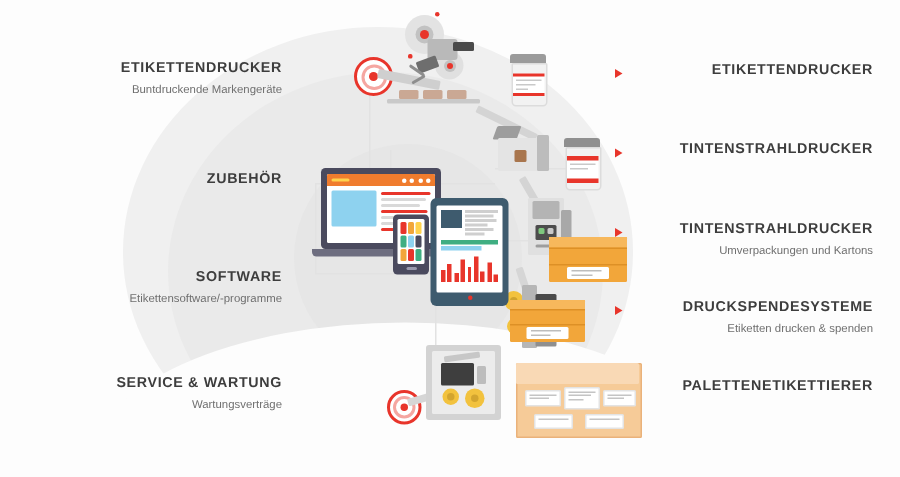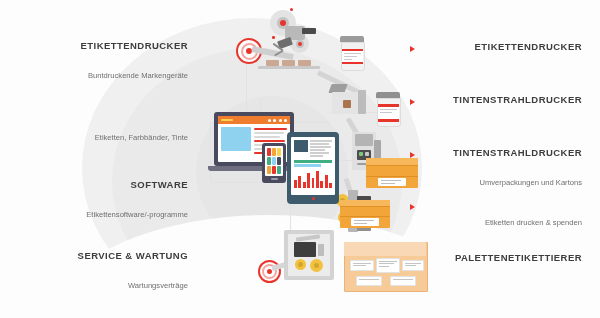--- a/index.html
+++ b/index.html
@@ -25,21 +25,21 @@
 
   
   .label-block{position:absolute;width:170px;text-align:right;}
   .label-block.left{left:18px;}
   .label-block.right{left:412px;}
   .lb-title{
     font-size:9.5px;font-weight:bold;letter-spacing:.45px;
     color:#3d3d3d;line-height:12px;white-space:nowrap;
   }
   .lb-sub{
-    font-size:7.6px;color:#6f6f6f;line-height:11px;margin-top:18px;white-space:nowrap;
+    font-size:7.6px;color:#6f6f6f;line-height:11px;margin-top:2px;white-space:nowrap;
   }
 
   
   .arrow{
     position:absolute;width:0;height:0;
     border-top:3.5px solid transparent;
     border-bottom:3.5px solid transparent;
     border-left:5px solid #e8352b;
   }
 
@@ -133,21 +133,21 @@
   <div class="conn conn-v" style="left:290px;top:160px;height:110px;"></div>
   <div class="conn conn-h" style="left:290px;top:270px;width:40px;"></div>
   <div class="conn conn-h" style="left:330px;top:112px;width:70px;"></div>
   <div class="conn conn-h" style="left:335px;top:160px;width:80px;"></div>
 
   <div class="label-block left" style="top:40px;">
     <div class="lb-title">ETIKETTENDRUCKER</div>
     <div class="lb-sub">Buntdruckende Markengeräte</div>
   </div>
   <div class="label-block left" style="top:114px;">
-    <div class="lb-sub">Etiketten, Farbbänder, Tinte</div>
+    <div class="lb-title">ZUBEHÖR</div>
   </div>
   <div class="label-block left" style="top:179px;">
     <div class="lb-title">SOFTWARE</div>
     <div class="lb-sub">Etikettensoftware/-programme</div>
   </div>
   <div class="label-block left" style="top:250px;">
     <div class="lb-title">SERVICE &amp; WARTUNG</div>
     <div class="lb-sub">Wartungsverträge</div>
   </div>
 
@@ -155,20 +155,21 @@
     <div class="lb-title">ETIKETTENDRUCKER</div>
   </div>
   <div class="label-block right" style="top:94px;">
     <div class="lb-title">TINTENSTRAHLDRUCKER</div>
   </div>
   <div class="label-block right" style="top:147px;">
     <div class="lb-title">TINTENSTRAHLDRUCKER</div>
     <div class="lb-sub">Umverpackungen und Kartons</div>
   </div>
   <div class="label-block right" style="top:199px;">
+    <div class="lb-title">DRUCKSPENDESYSTEME</div>
     <div class="lb-sub">Etiketten drucken &amp; spenden</div>
   </div>
   <div class="label-block right" style="top:252px;">
     <div class="lb-title">PALETTENETIKETTIERER</div>
   </div>
 
   <div class="arrow" style="left:410px;top:46px;"></div>
   <div class="arrow" style="left:410px;top:99px;"></div>
   <div class="arrow" style="left:410px;top:152px;"></div>
   <div class="arrow" style="left:410px;top:204px;"></div>

